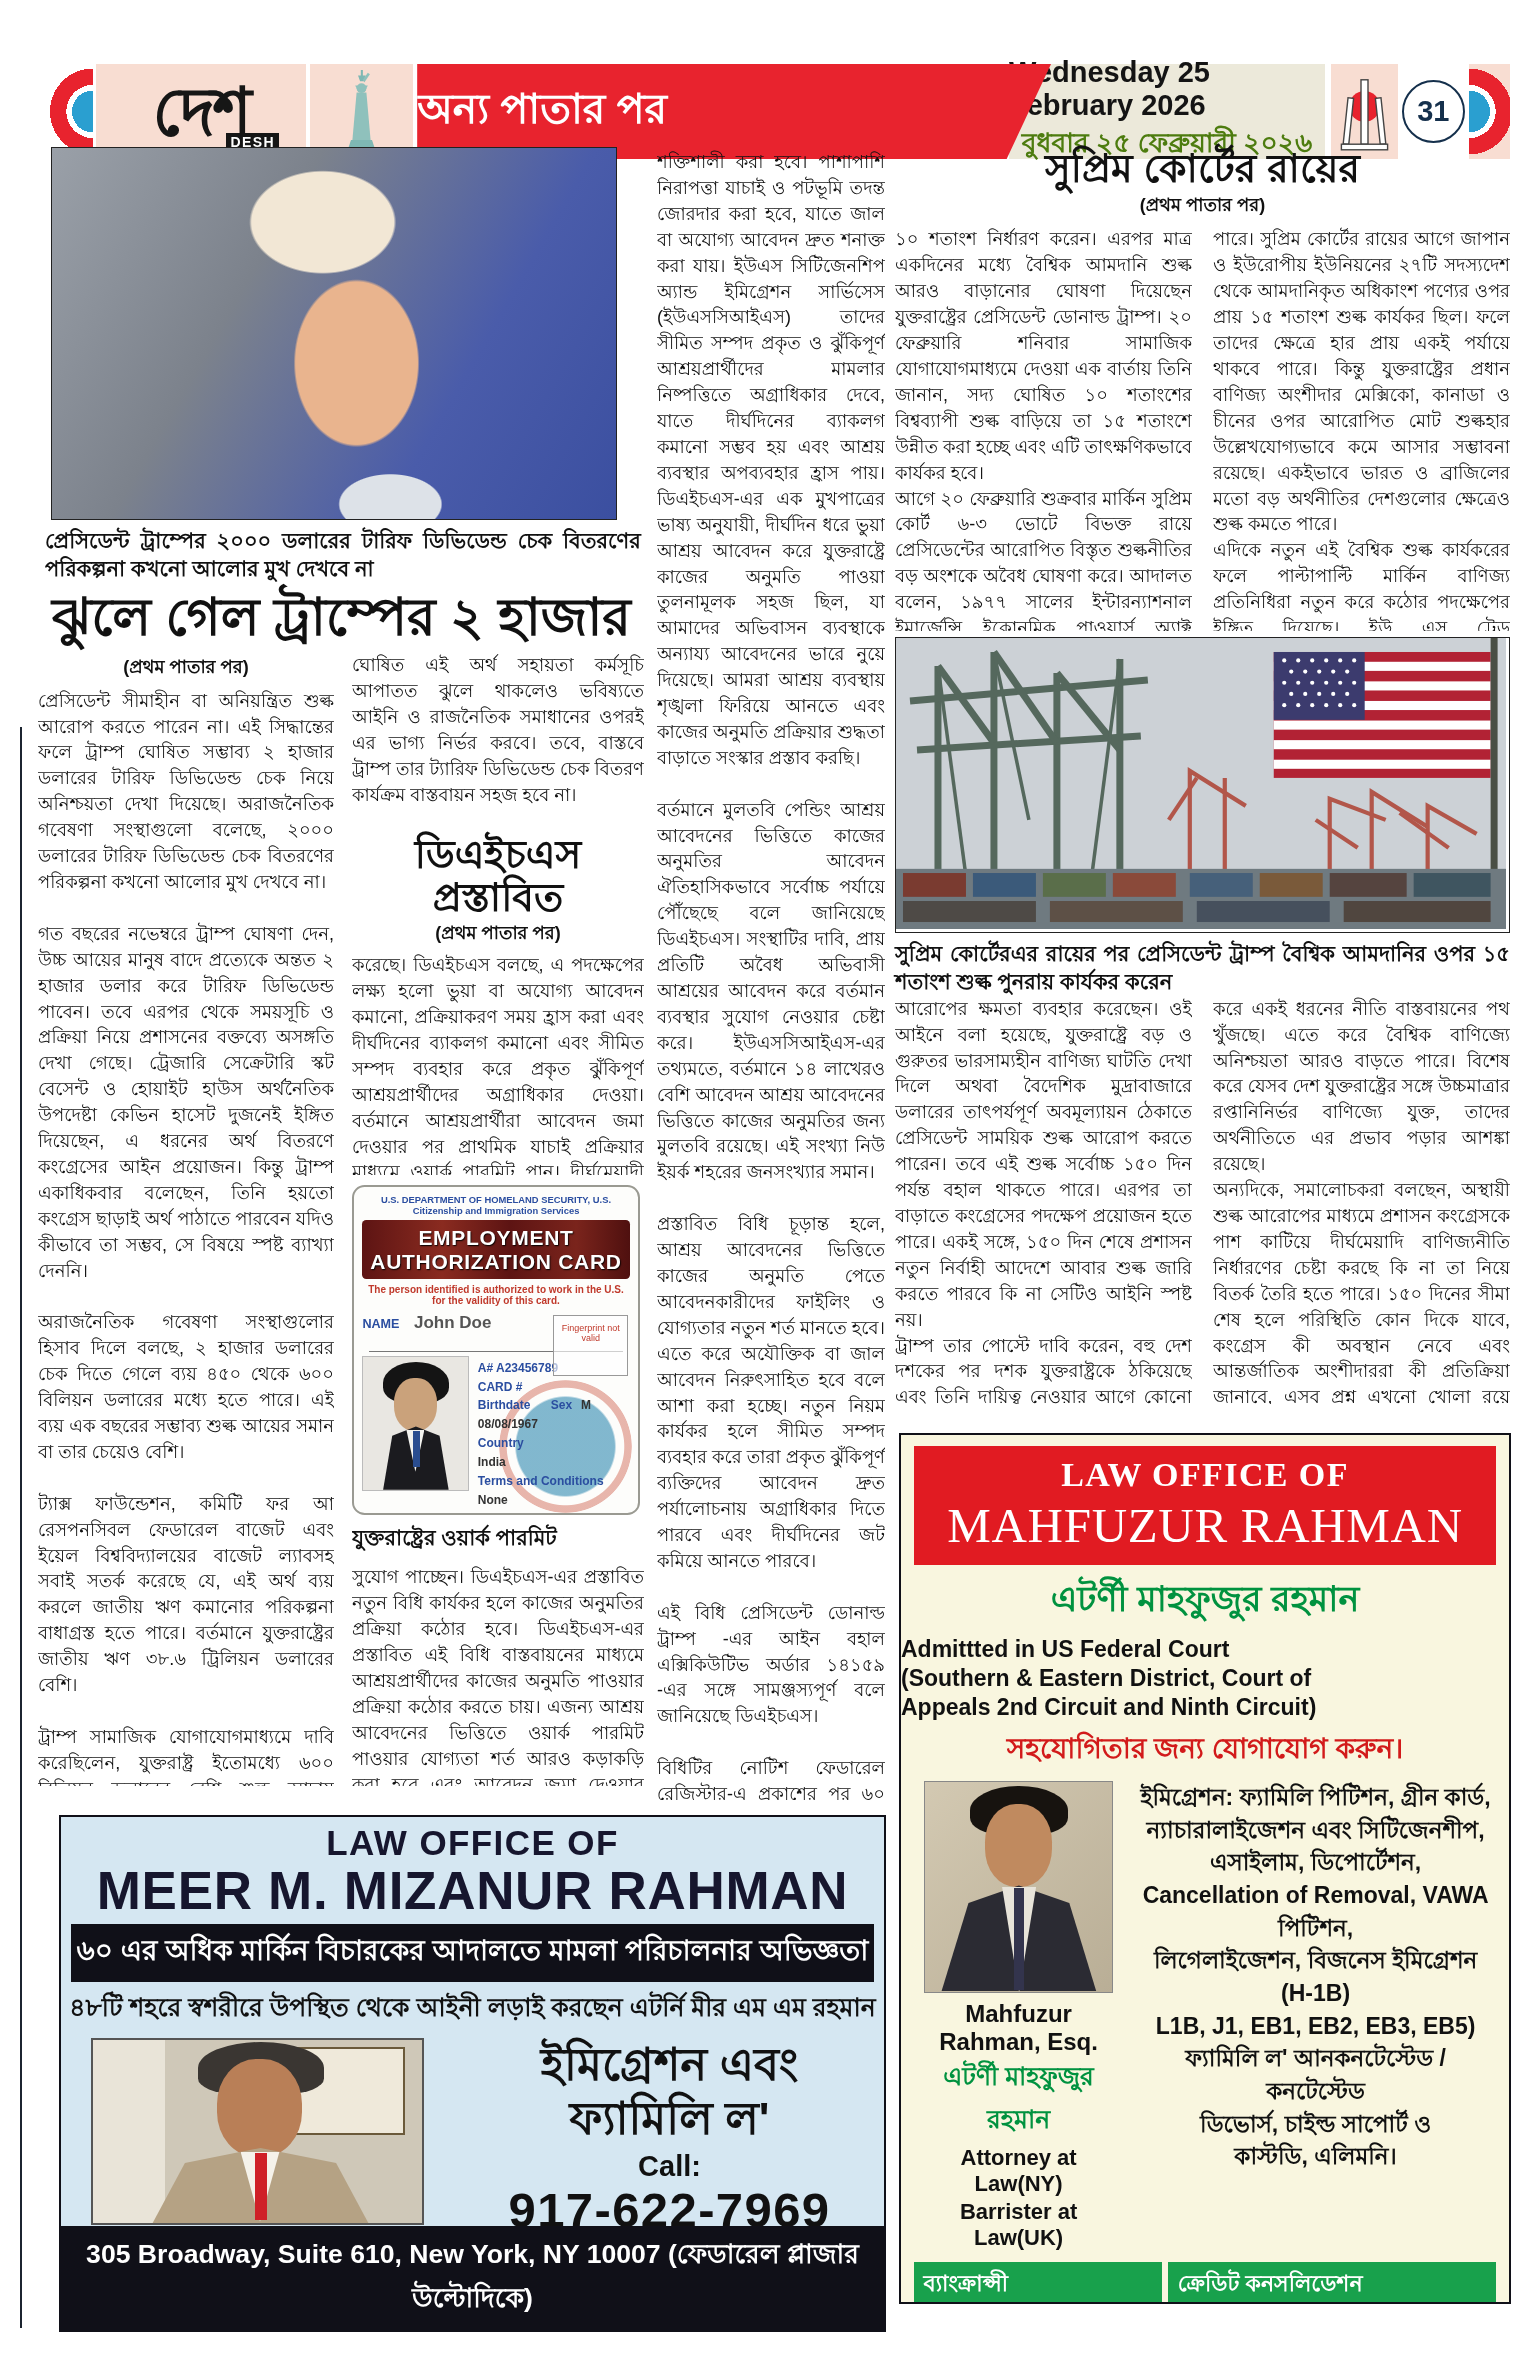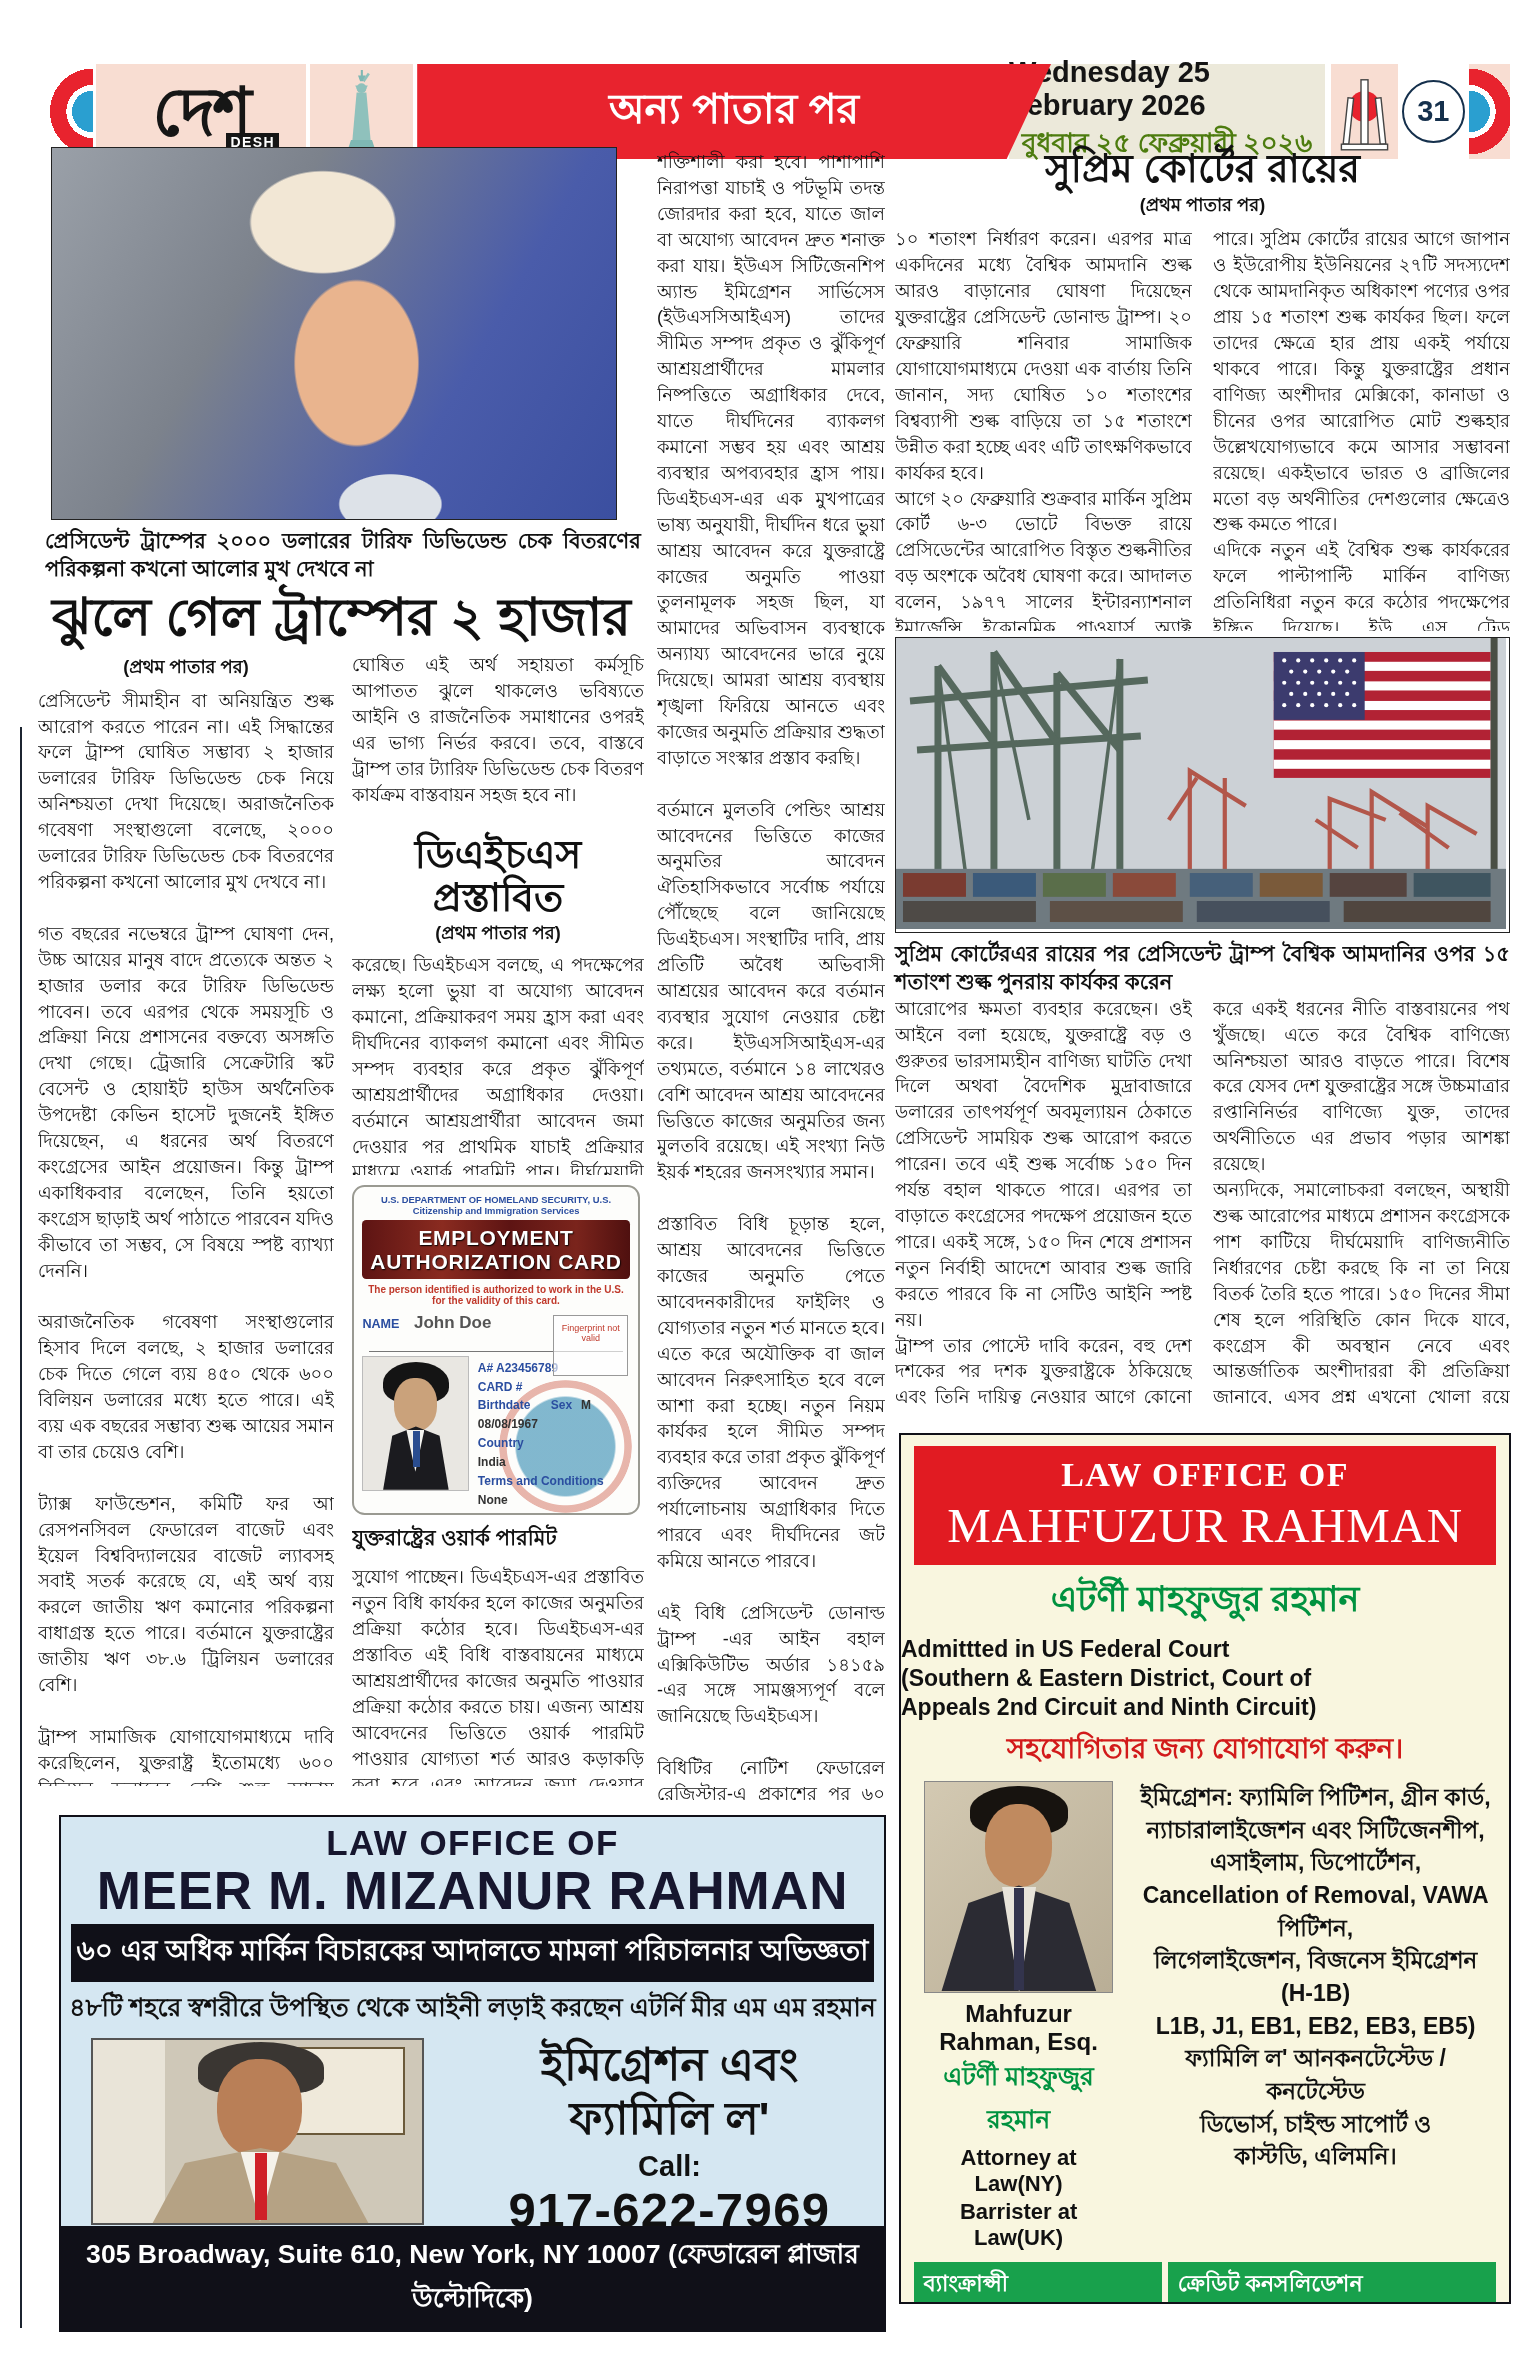--- a/index.html
+++ b/index.html
@@ -9,21 +9,21 @@
   .edge-line{left:19.6px;top:727px;width:2.8px;height:1601px;background:#1c2430;}
 
   
   .hdr{left:38px;top:64px;width:1472px;height:95px;display:flex;align-items:stretch;}
   .crescent{width:55px;background:
      radial-gradient(circle at 100% 50%, #2a9fd0 0 21px, #ffffff 21px 26.6px, #e8232e 26.6px 43px, #ffffff 43px);}
   .logo-box{width:210px;background:#f8ddd2;display:flex;align-items:center;justify-content:center;position:relative;margin-left:2.8px;}
   .logo-bn{font-size:67px;font-weight:bold;color:#161616;line-height:1;letter-spacing:-2.8px;}
   .logo-en{position:absolute;right:26.6px;bottom:8.4px;background:#161616;color:#fff;font-size:14px;font-weight:bold;padding:0.7px 4.2px;letter-spacing:1.4px;}
   .statue-box{width:103px;background:#f8ddd2;margin-left:4.2px;display:flex;align-items:center;justify-content:center;}
-  .banner{flex:1;background:#e8232e;margin-left:4.2px;display:flex;align-items:center;justify-content:center;
+  .banner{flex:1;background:#e8232e;margin-left:4.2px;display:flex;align-items:center;justify-content:flex-start;
           clip-path:polygon(0 0,100% 0,93% 100%,0 100%);}
   .banner-text{color:#ffffff;font-size:41px;font-weight:bold;}
   .date-box{width:316px;background:#ece9da;display:flex;flex-direction:column;align-items:center;justify-content:center;margin-left:-42px;}
   .date-en{font-size:29px;font-weight:bold;color:#141414;}
   .date-bn{font-size:26.6px;font-weight:bold;color:#4d7c0f;margin-top:1.4px;}
   .monument-box{width:67px;background:#f8ddd2;margin-left:5.6px;display:flex;align-items:center;justify-content:center;}
   .page-circle{width:59px;height:59px;border:2.8px solid #15304c;border-radius:50%;background:#fff;
                display:flex;align-items:center;justify-content:center;font-size:29px;font-weight:bold;color:#15304c;
                align-self:center;margin-left:4.2px;}
   .corner{width:41px;margin-left:4.2px;background:

